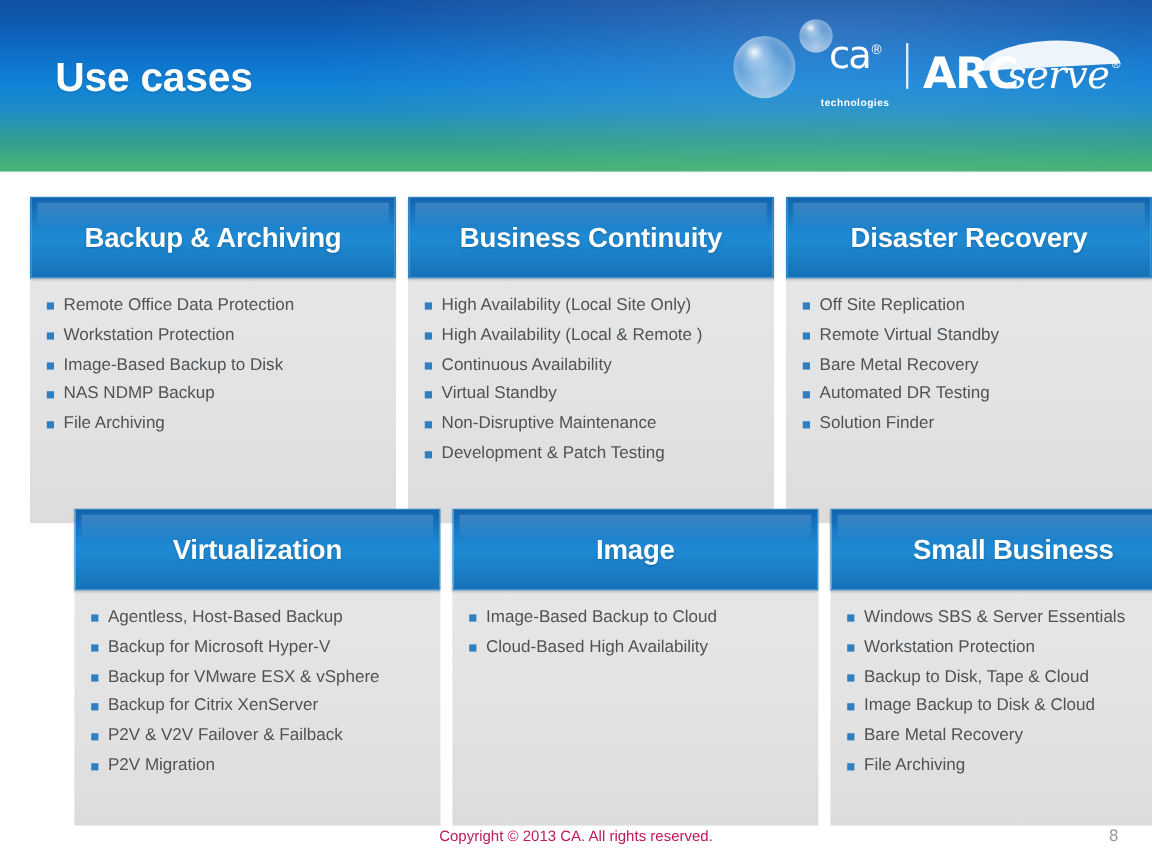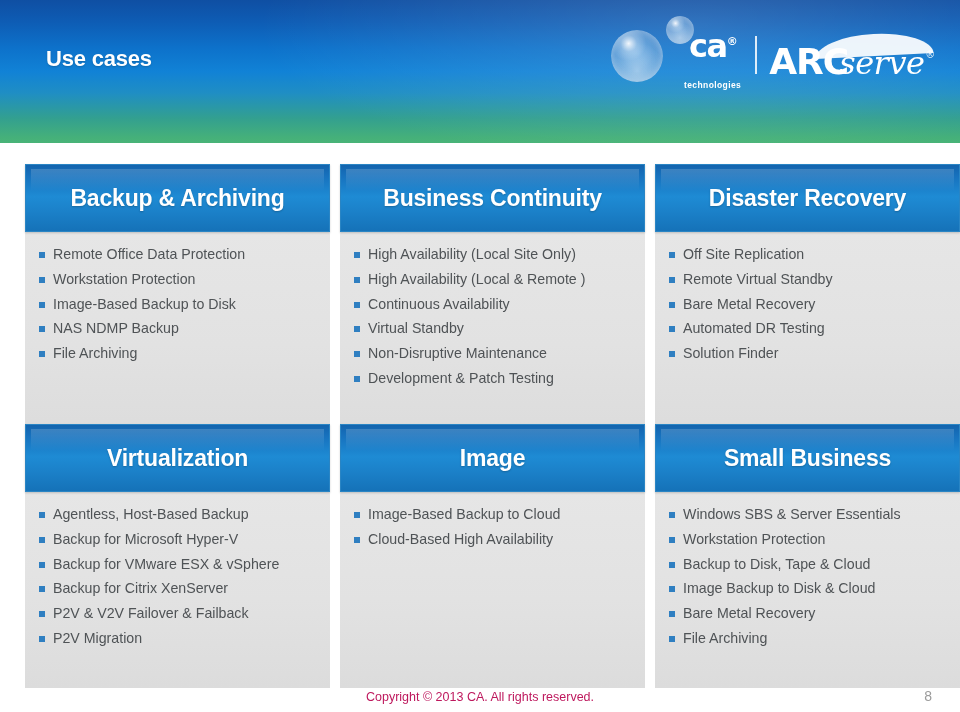--- a/index.html
+++ b/index.html
@@ -36,21 +36,21 @@
   .banner-sheen {
     position: absolute;
     left: 0; top: 0; right: 0; bottom: 0;
     background: radial-gradient(ellipse 620px 200px at 72% 18%, rgba(255,255,255,0.14) 0%, rgba(255,255,255,0.0) 70%);
     pointer-events: none;
   }
   .slide-title {
     position: absolute;
     left: 46px;
     top: 48px;
-    font-size: 22px;
+    font-size: 34px;
     font-weight: bold;
     color: #ffffff;
     letter-spacing: -0.2px;
     line-height: 1;
     text-shadow: 0 1px 2px rgba(0,0,0,0.18);
   }
 
   
   .logo-block {
     position: absolute;
@@ -75,21 +75,21 @@
     position: absolute;
     left: 84px;
     top: 26px;
     display: flex;
     align-items: center;
     height: 54px;
   }
   .ca-mark { display: flex; flex-direction: column; align-items: center; }
   .ca-mark .ca {
     font-size: 32px;
-    font-weight: bold;
+    font-weight: normal;
     color: #ffffff;
     line-height: 0.92;
     letter-spacing: -1.5px;
     font-family: "DejaVu Sans", sans-serif;
   }
   .ca-mark .ca sup { font-size: 11px; vertical-align: super; }
   .ca-mark .tech {
     font-size: 8.5px;
     font-weight: bold;
     color: #ffffff;
@@ -153,21 +153,21 @@
     height: 569px;
   }
   .panel {
     position: absolute;
     width: 305px;
   }
   .panel.c0 { left: 13px; }
   .panel.c1 { left: 328px; }
   .panel.c2 { left: 643px; }
   .panel.r0 { top: 21px; }
-  .panel.r1 { top: 281px; }
+  .panel.r1 { top: 281px; margin-left: 37px; }
 
   .panel-header {
     height: 68px;
     background: linear-gradient(to bottom,
         #1364ad 0%,
         #1771bd 16%,
         #1e8bd4 48%,
         #1b80c8 72%,
         #1572b8 100%);
     border: 1px solid #2a85c4;

